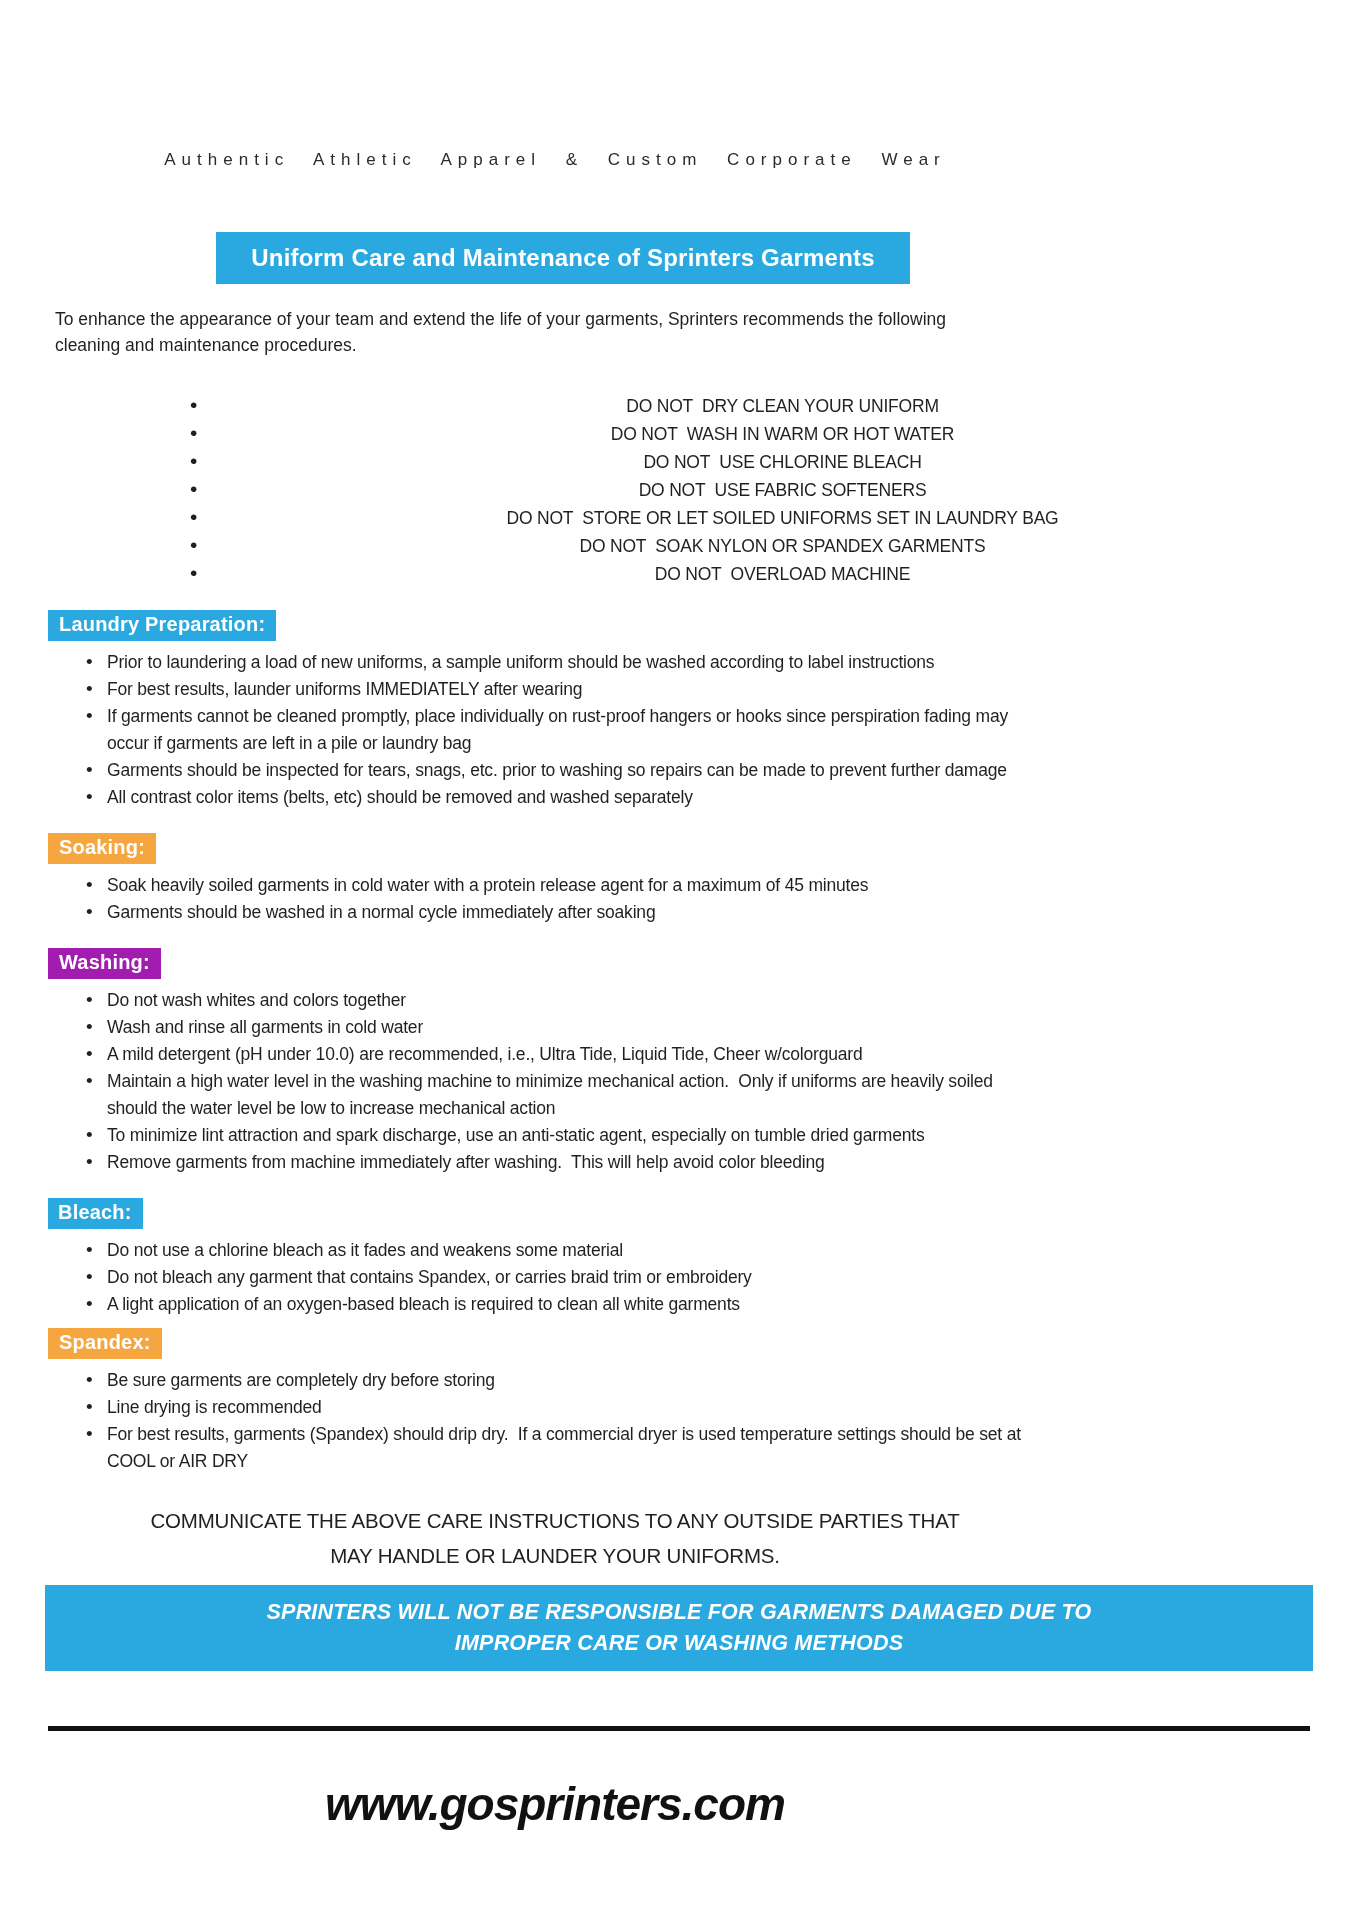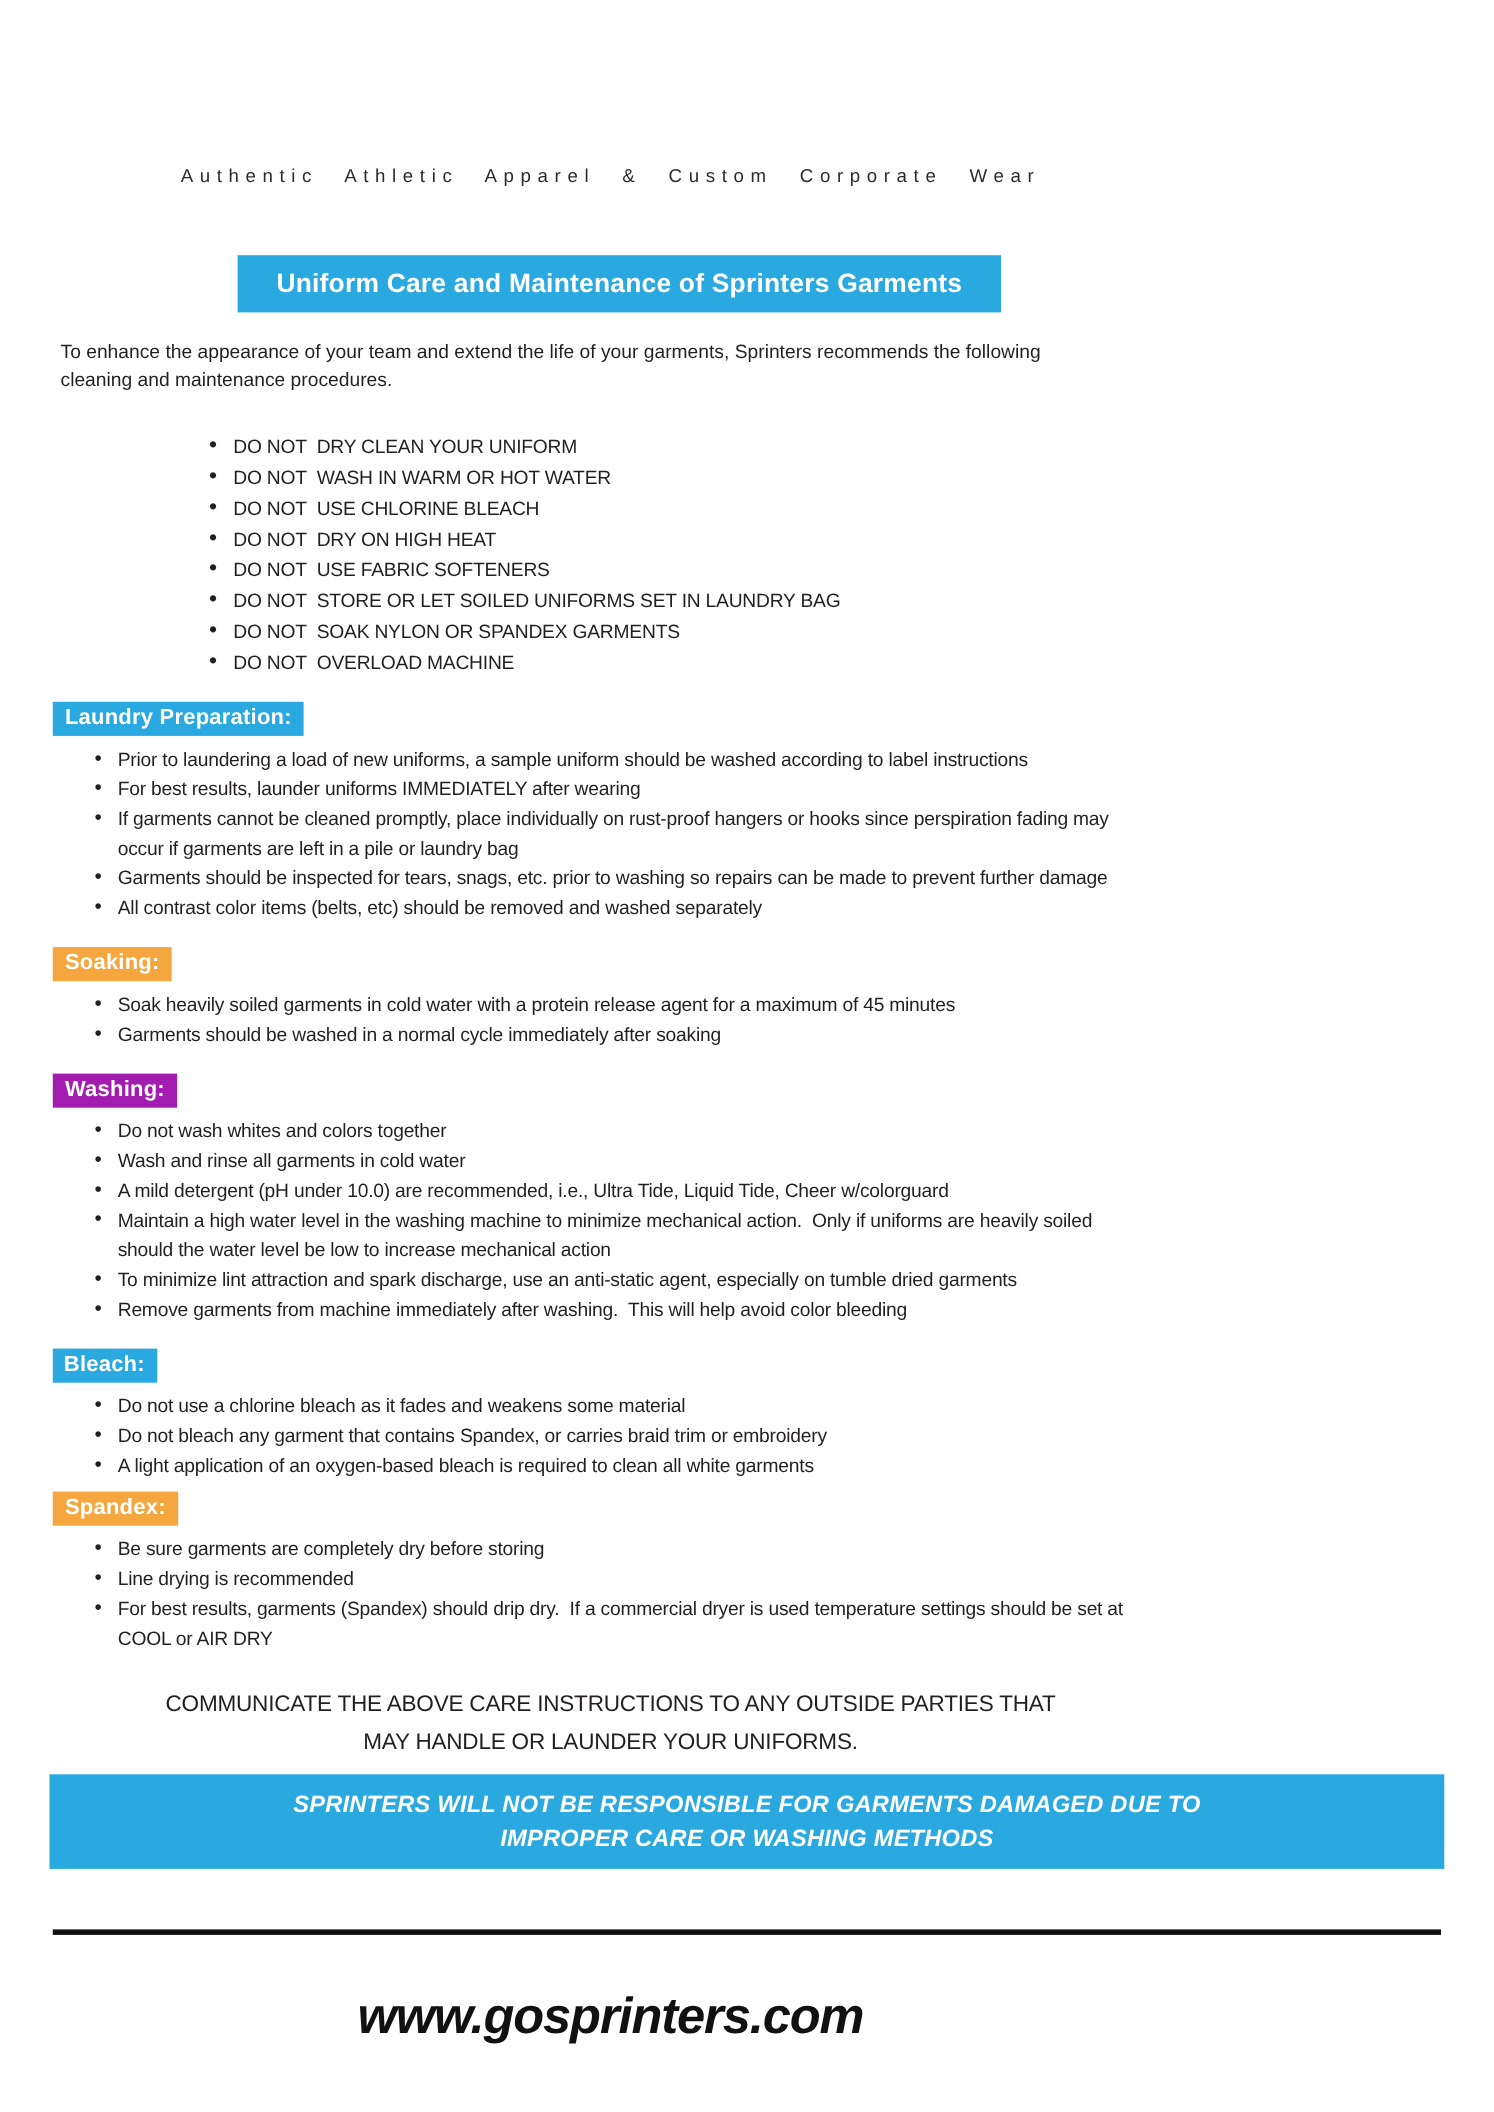--- a/index.html
+++ b/index.html
@@ -28,21 +28,21 @@
   .title-banner span {
     color:#ffffff; font-weight:bold; font-size:24px; letter-spacing:0.2px;
   }
   .intro {
     margin:22px 0 0 55px;
     width:905px;
     font-size:17.5px;
     line-height:26px;
   }
   ul.donot {
-    margin:34px 5px 0 212px; padding:0; list-style:none;
+    margin:34px 5px 0 212px; padding:0; list-style:none;text-align:center;
   }
   ul.donot li {
     position:relative;
     font-size:17.5px; line-height:28px;
     letter-spacing:-0.2px;
     white-space:pre-wrap;
   }
   ul.donot li::before {
     content:"\2022";
     position:absolute; left:-22px; top:-1px;
@@ -117,21 +117,20 @@
   <div class="title-banner" style="background: rgb(42, 169, 224);">
     <span>Uniform Care and Maintenance of Sprinters Garments</span>
   </div>
 
   <p class="intro">To enhance the appearance of your team and extend the life of your garments, Sprinters recommends the following cleaning and maintenance procedures.</p>
 
   <ul class="donot">
       <li>DO NOT  DRY CLEAN YOUR UNIFORM</li>
       <li>DO NOT  WASH IN WARM OR HOT WATER</li>
       <li>DO NOT  USE CHLORINE BLEACH</li>
-      <li>DO NOT  DRY ON HIGH HEAT</li>
       <li>DO NOT  USE FABRIC SOFTENERS</li>
       <li>DO NOT  STORE OR LET SOILED UNIFORMS SET IN LAUNDRY BAG</li>
       <li>DO NOT  SOAK NYLON OR SPANDEX GARMENTS</li>
       <li>DO NOT  OVERLOAD MACHINE</li>
     </ul>
 
   <div id="sections">
       <div class="section section-laundry-preparation"><span class="section-label" style="background: rgb(42, 169, 224);">Laundry Preparation:</span><ul>
           <li>Prior to laundering a load of new uniforms, a sample uniform should be washed according to label instructions</li>
           <li>For best results, launder uniforms IMMEDIATELY after wearing</li>

